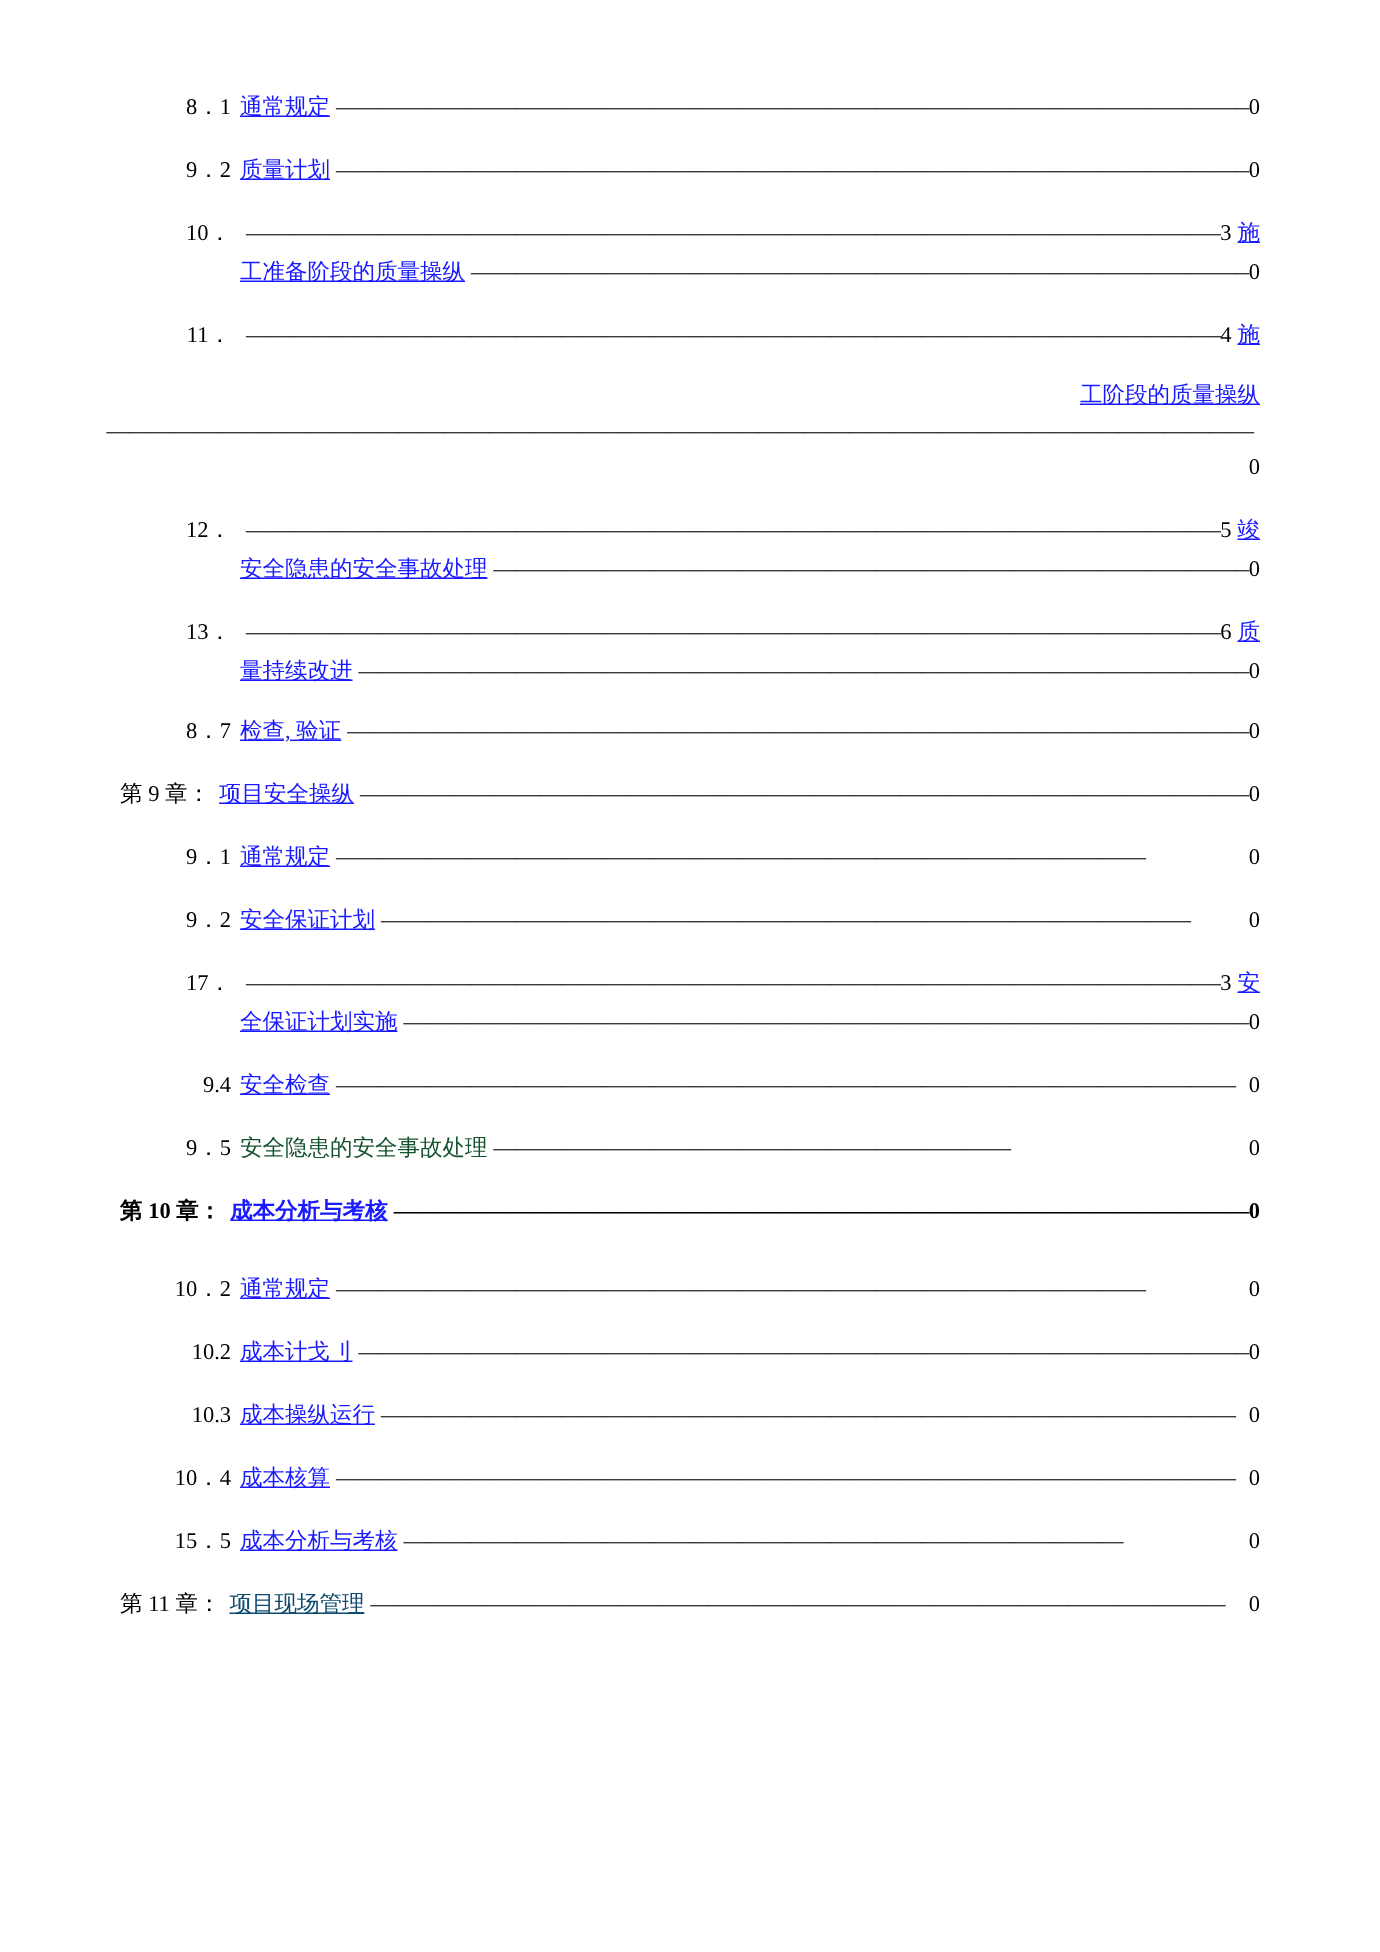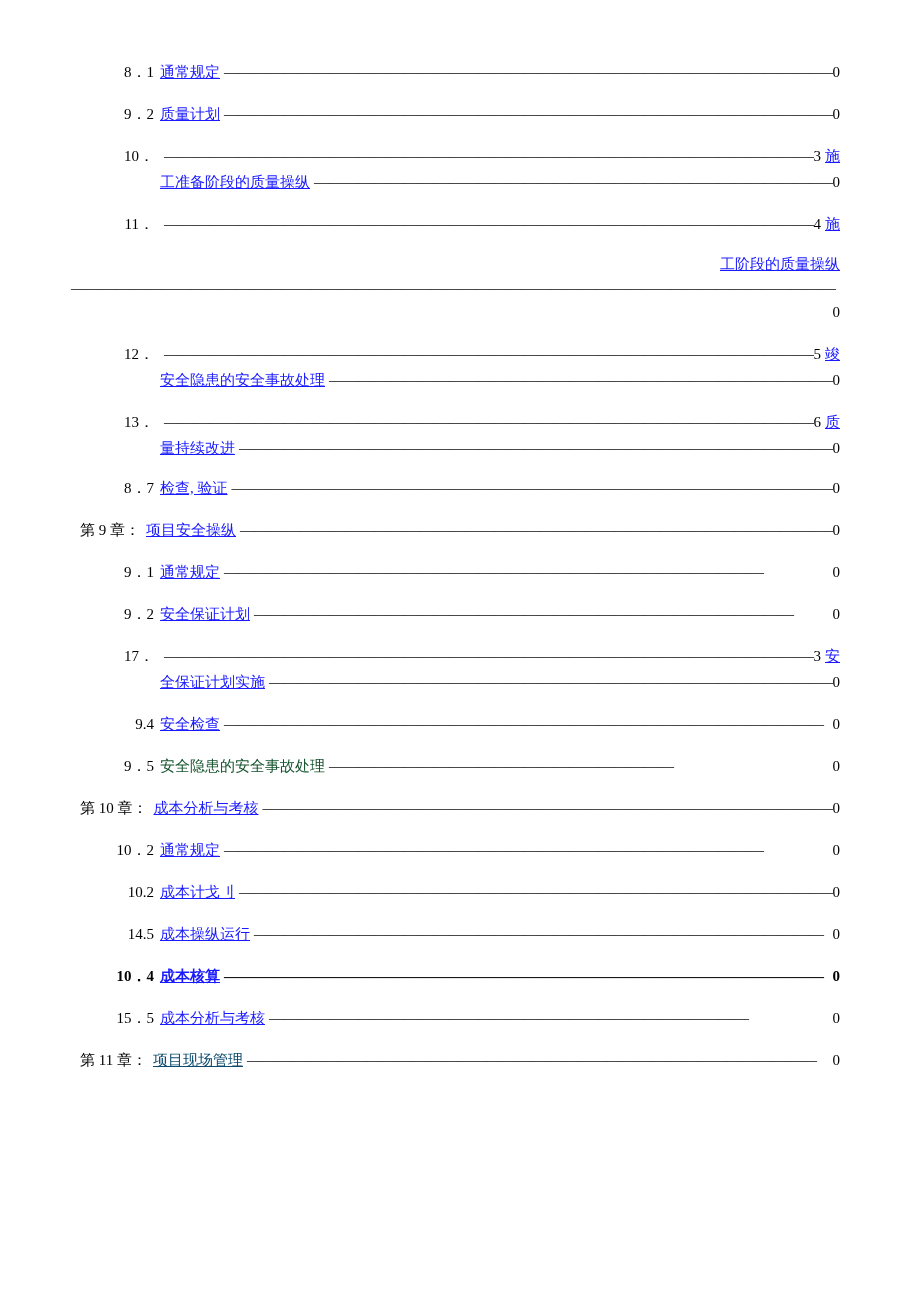--- a/index.html
+++ b/index.html
@@ -148,21 +148,21 @@
       </div>
     </div>
     <div style="margin-bottom: 18px;">
       <div style="display: flex; align-items: baseline; line-height: 1.6;">
         <span style="min-width: 80px; text-align: right; padding-right: 6px; white-space: nowrap; font-family: SimSun, 宋体, serif;">9．5</span>
         <span style="color: #14532d; white-space: nowrap; cursor: pointer;">安全隐患的安全事故处理</span>
         <span style="flex: 1 1 0%; overflow: hidden; white-space: nowrap; padding: 0px 4px; color: rgb(0, 0, 0);">———————————————————————</span>
         <span style="white-space: nowrap;">0</span>
       </div>
     </div>
-    <div style="margin-bottom: 18px;">
+    <div style="margin-bottom: 28px; font-weight: bold;">
       <div style="display: flex; align-items: baseline; line-height: 1.6;">
         <span style="min-width: 0px; text-align: left; padding-right: 6px; white-space: nowrap; font-family: SimSun, 宋体, serif;">第 10 章：</span>
         <span style="color: rgb(26, 26, 255); text-decoration: underline; white-space: nowrap; cursor: pointer;">成本分析与考核</span>
         <span style="flex: 1 1 0%; overflow: hidden; white-space: nowrap; padding: 0px 4px; color: rgb(0, 0, 0);">——————————————————————————————————————————</span>
         <span style="white-space: nowrap;">0</span>
       </div>
     </div>
     <div style="margin-bottom: 18px;">
       <div style="display: flex; align-items: baseline; line-height: 1.6;">
         <span style="min-width: 80px; text-align: right; padding-right: 6px; white-space: nowrap; font-family: SimSun, 宋体, serif;">10．2</span>
@@ -174,28 +174,28 @@
     <div style="margin-bottom: 18px;">
       <div style="display: flex; align-items: baseline; line-height: 1.6;">
         <span style="min-width: 80px; text-align: right; padding-right: 6px; white-space: nowrap; font-family: SimSun, 宋体, serif;">10.2</span>
         <span style="color: rgb(26, 26, 255); text-decoration: underline; white-space: nowrap; cursor: pointer;">成本计戈刂</span>
         <span style="flex: 1 1 0%; overflow: hidden; white-space: nowrap; padding: 0px 4px; color: rgb(0, 0, 0);">—————————————————————————————————————————</span>
         <span style="white-space: nowrap;">0</span>
       </div>
     </div>
     <div style="margin-bottom: 18px;">
       <div style="display: flex; align-items: baseline; line-height: 1.6;">
-        <span style="min-width: 80px; text-align: right; padding-right: 6px; white-space: nowrap; font-family: SimSun, 宋体, serif;">14.5</span>
+        <span style="min-width: 80px; text-align: right; padding-right: 6px; white-space: nowrap; font-family: SimSun, 宋体, serif;">10.3</span>
         <span style="color: rgb(26, 26, 255); text-decoration: underline; white-space: nowrap; cursor: pointer;">成本操纵运行</span>
         <span style="flex: 1 1 0%; overflow: hidden; white-space: nowrap; padding: 0px 4px; color: rgb(0, 0, 0);">——————————————————————————————————————</span>
         <span style="white-space: nowrap;">0</span>
       </div>
     </div>
     <div style="margin-bottom: 18px;">
-      <div style="display: flex; align-items: flex-start; line-height: 1.6; font-weight: bold;">
+      <div style="display: flex; align-items: flex-start; line-height: 1.6;">
         <span style="min-width: 80px; text-align: right; padding-right: 6px; white-space: nowrap; font-family: SimSun, 宋体, serif;">10．4</span>
         <span style="color: rgb(26, 26, 255); text-decoration: underline; white-space: nowrap; cursor: pointer;">成本核算</span>
         <span style="flex: 1 1 0%; overflow: hidden; white-space: nowrap; padding: 0px 4px; color: rgb(0, 0, 0);">————————————————————————————————————————</span>
         <span style="white-space: nowrap;">0</span>
       </div>
     </div>
     <div style="margin-bottom: 18px;">
       <div style="display: flex; align-items: baseline; line-height: 1.6;">
         <span style="min-width: 80px; text-align: right; padding-right: 6px; white-space: nowrap; font-family: SimSun, 宋体, serif;">15．5</span>
         <span style="color: rgb(26, 26, 255); text-decoration: underline; white-space: nowrap; cursor: pointer;">成本分析与考核</span>

